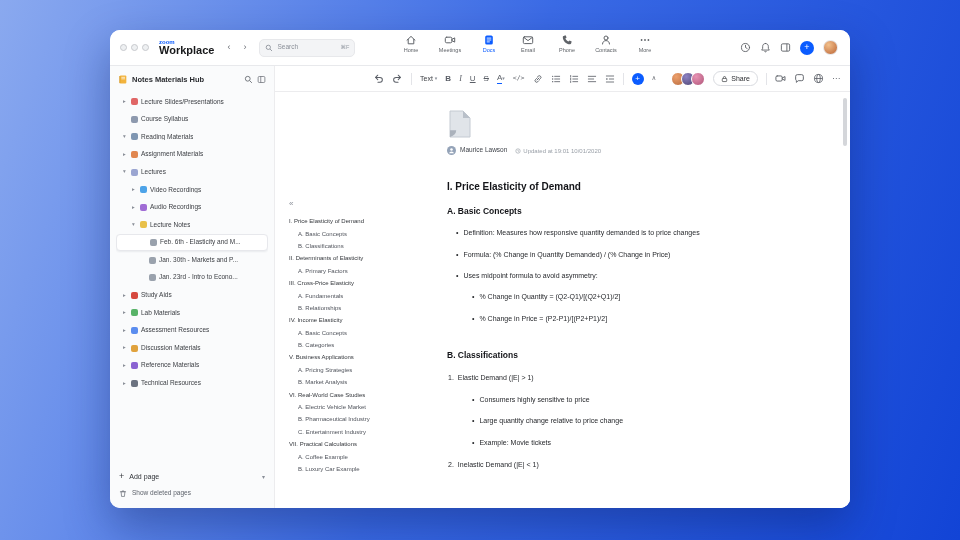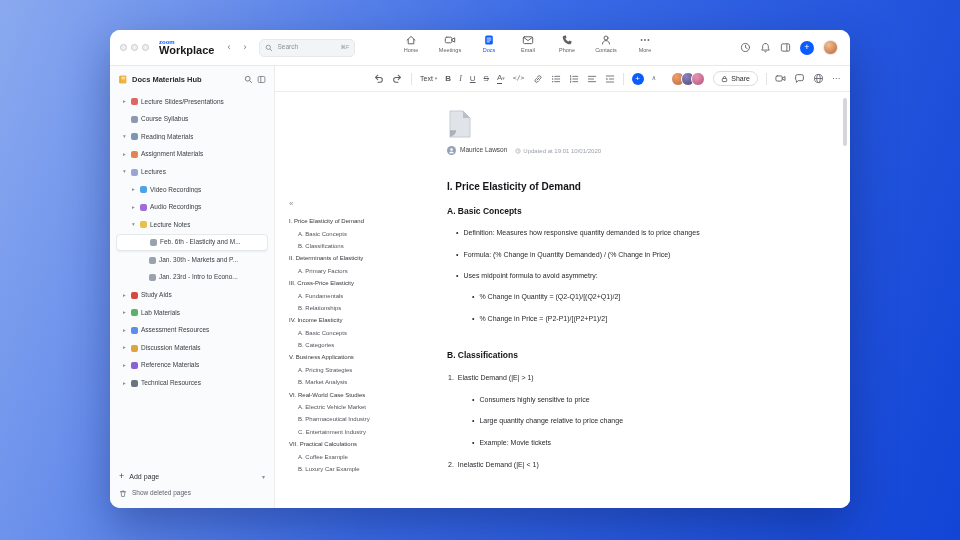--- a/index.html
+++ b/index.html
@@ -220,21 +220,21 @@
     <aside class="sidebar">
       <div class="sb-head">
         <span>
             <svg width="10" height="11" viewBox="0 0 12 12">
               <rect x="2.2" y="1.2" width="7.8" height="9.6" rx="1.2" fill="#f2b33d"></rect>
               <line x1="4" y1="3.4" x2="8.4" y2="3.4" stroke="#fff" stroke-width="0.8"></line>
               <line x1="4" y1="5.2" x2="8.4" y2="5.2" stroke="#fff" stroke-width="0.8"></line>
               <line x1="2.2" y1="1.8" x2="2.2" y2="10.4" stroke="#d99a26" stroke-width="1.2"></line>
             </svg>
           </span>
-        <span class="sb-title">Docs Materials Hub</span>
+        <span class="sb-title">Notes Materials Hub</span>
         <span class="sb-ic">
             <svg width="9" height="9" viewBox="0 0 12 12" stroke="currentColor" fill="none" stroke-width="1.2">
               <circle cx="5" cy="5" r="3.2"></circle>
               <line x1="7.6" y1="7.6" x2="10.5" y2="10.5"></line>
             </svg>
           </span>
         <span class="sb-ic">
             <svg width="9" height="9" viewBox="0 0 12 12" stroke="currentColor" fill="none" stroke-width="1">
               <rect x="1.5" y="2" width="9" height="8" rx="1.5"></rect>
               <line x1="5" y1="2" x2="5" y2="10"></line>

